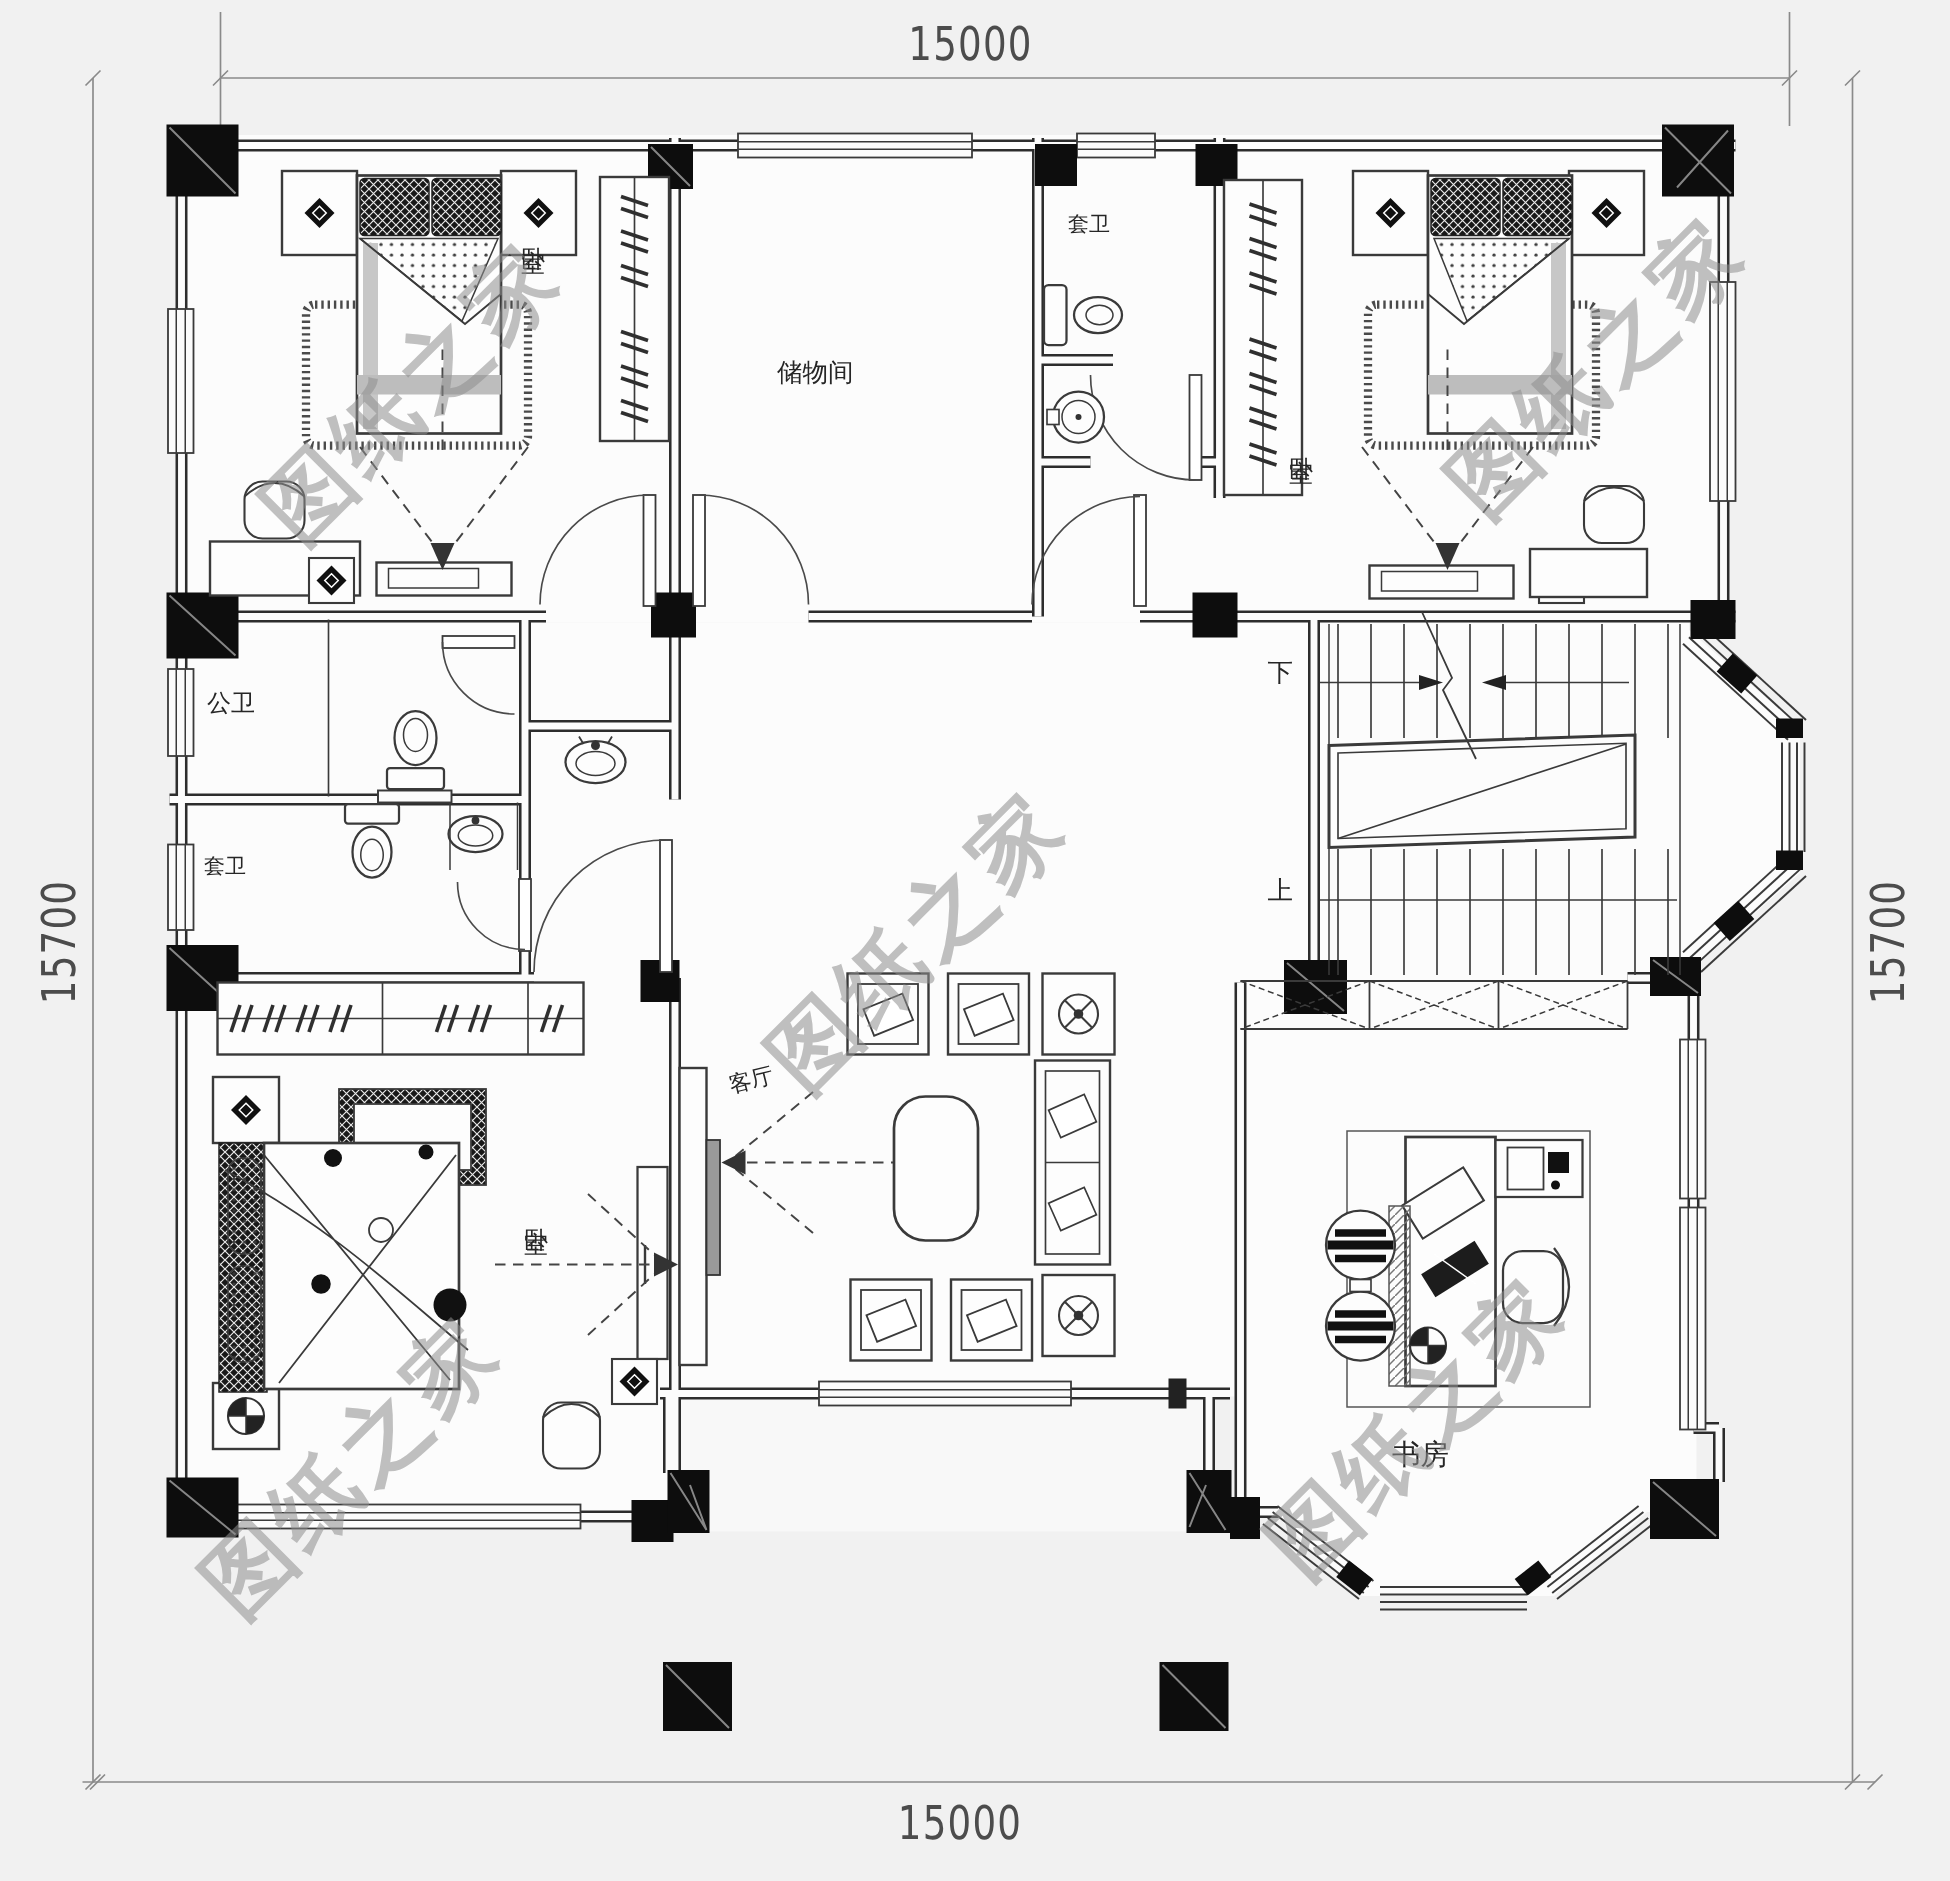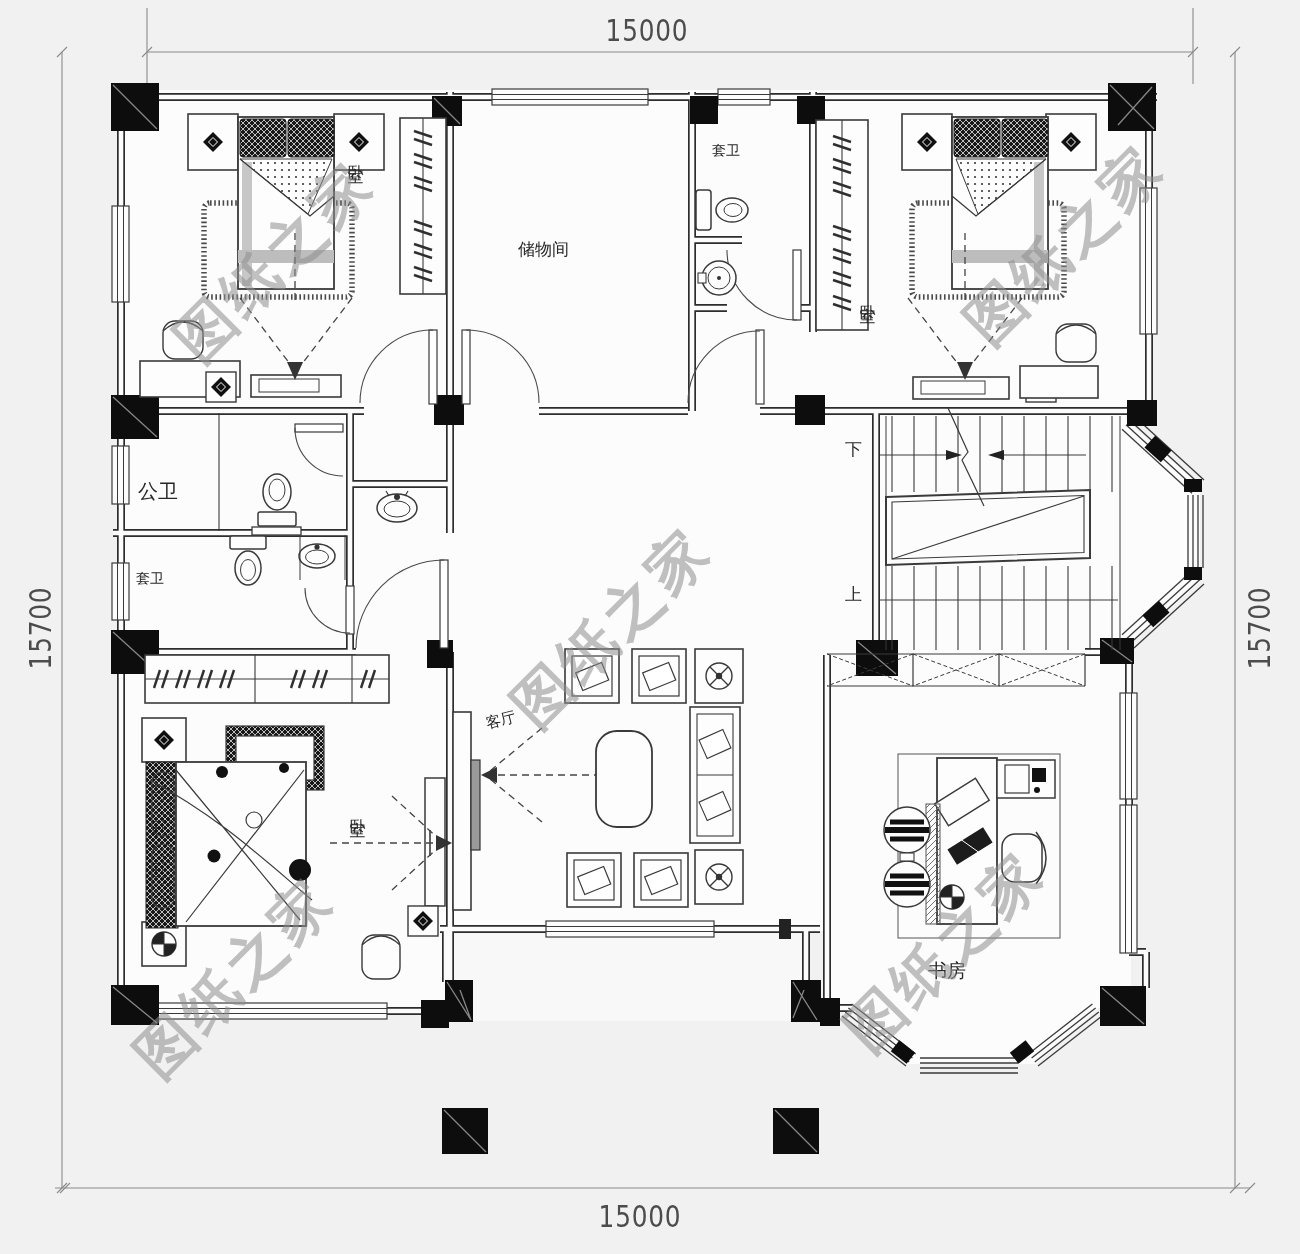--- a/index.html
+++ b/index.html
@@ -475,21 +475,21 @@
 
 <div class="dim" style="left:647px;top:12px;transform:translateX(-50%) scaleX(.8);">15000</div>
 <div class="dim" style="left:640px;top:1198px;transform:translateX(-50%) scaleX(.8);">15000</div>
 <div class="dim" style="left:40px;top:628px;transform:translate(-50%,-50%) rotate(-90deg) scaleX(.8);">15700</div>
 <div class="dim" style="left:1259px;top:628px;transform:translate(-50%,-50%) rotate(-90deg) scaleX(.8);">15700</div>
 
 <div class="lbl vert" style="left:346px;top:152px;font-size:16px;">卧室</div>
 <div class="lbl" style="left:518px;top:240px;font-size:17px;text-align:right;">储物间</div>
 <div class="lbl" style="left:712px;top:142px;font-size:14px;">套卫</div>
 <div class="lbl vert" style="left:858px;top:292px;font-size:16px;">卧室</div>
-<div class="lbl" style="left:138px;top:480px;font-size:20px;">公卫</div>
+<div class="lbl" style="left:138px;top:460px;font-size:16px;">公卫</div>
 <div class="lbl" style="left:136px;top:570px;font-size:14px;">套卫</div>
 <div class="lbl vert" style="left:348px;top:806px;font-size:16px;">卧室</div>
 <div class="lbl" style="left:486px;top:712px;font-size:15px;transform:rotate(-14deg);">客厅</div>
 <div class="lbl" style="left:928px;top:960px;font-size:19px;">书房</div>
 <div class="lbl" style="left:845px;top:440px;font-size:17px;">下</div>
 <div class="lbl" style="left:845px;top:585px;font-size:17px;">上</div>
 
 <div class="wm" style="left:275px;top:262px;transform:translate(-50%,-50%) rotate(-45deg);">图纸之家</div>
 <div class="wm" style="left:1065px;top:245px;transform:translate(-50%,-50%) rotate(-45deg);">图纸之家</div>
 <div class="wm" style="left:612px;top:628px;transform:translate(-50%,-50%) rotate(-45deg);">图纸之家</div>

